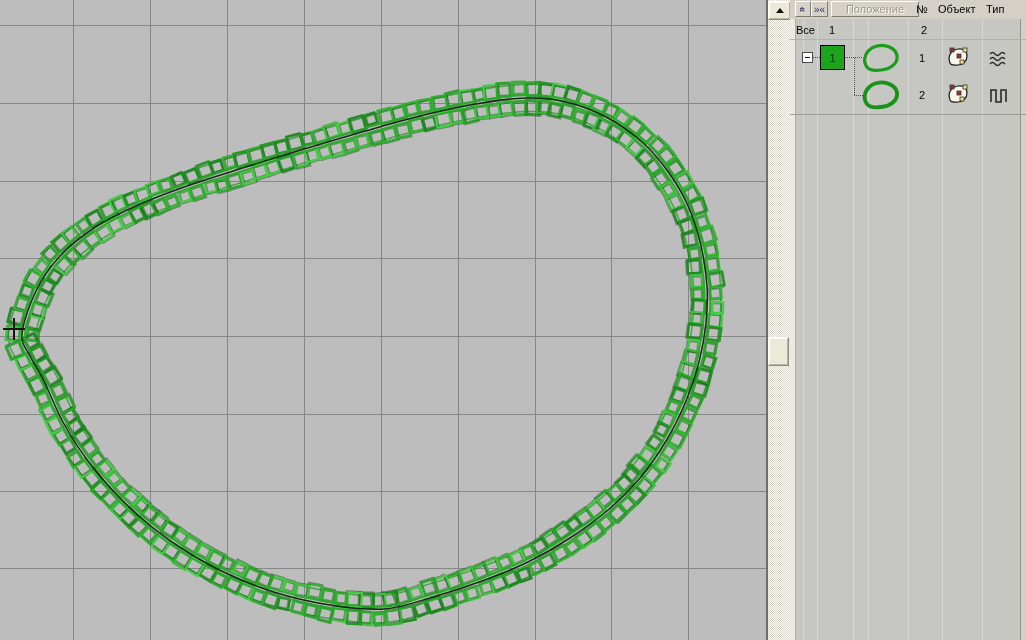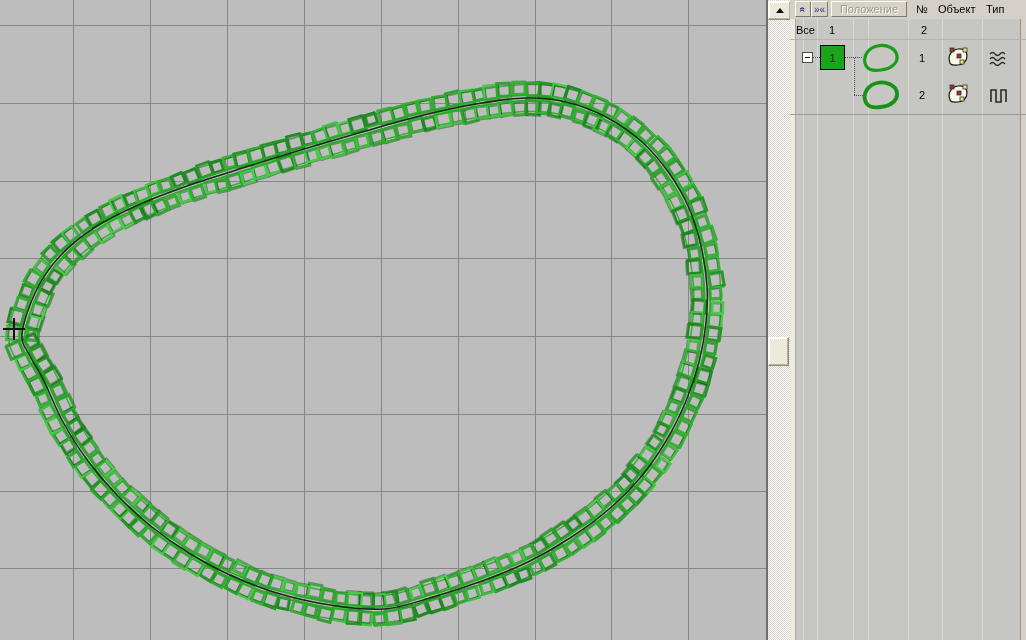--- a/index.html
+++ b/index.html
@@ -1208,21 +1208,21 @@
 
   <div class="panel">
 
     <div class="toolbar">
       <div class="tbtn" style="left:5px;width:16px;">
         <span class="rot90">«</span>
       </div>
       <div class="tbtn" style="left:21px;width:17px;">
         <span>»«</span>
       </div>
-      <div class="tbtn disabled" style="left:41px;width:76px;">
+      <div class="tbtn disabled" style="left:41px;width:88px;">
         <span>Положение</span>
       </div>
       <span class="hdr" style="left:126px;">№</span>
       <span class="hdr" style="left:148px;text-align:center;">Объект</span>
       <span class="hdr" style="left:196px;">Тип</span>
     </div>
 
     <div class="list">
 
       <div class="colline" style="left:13px;"></div>

